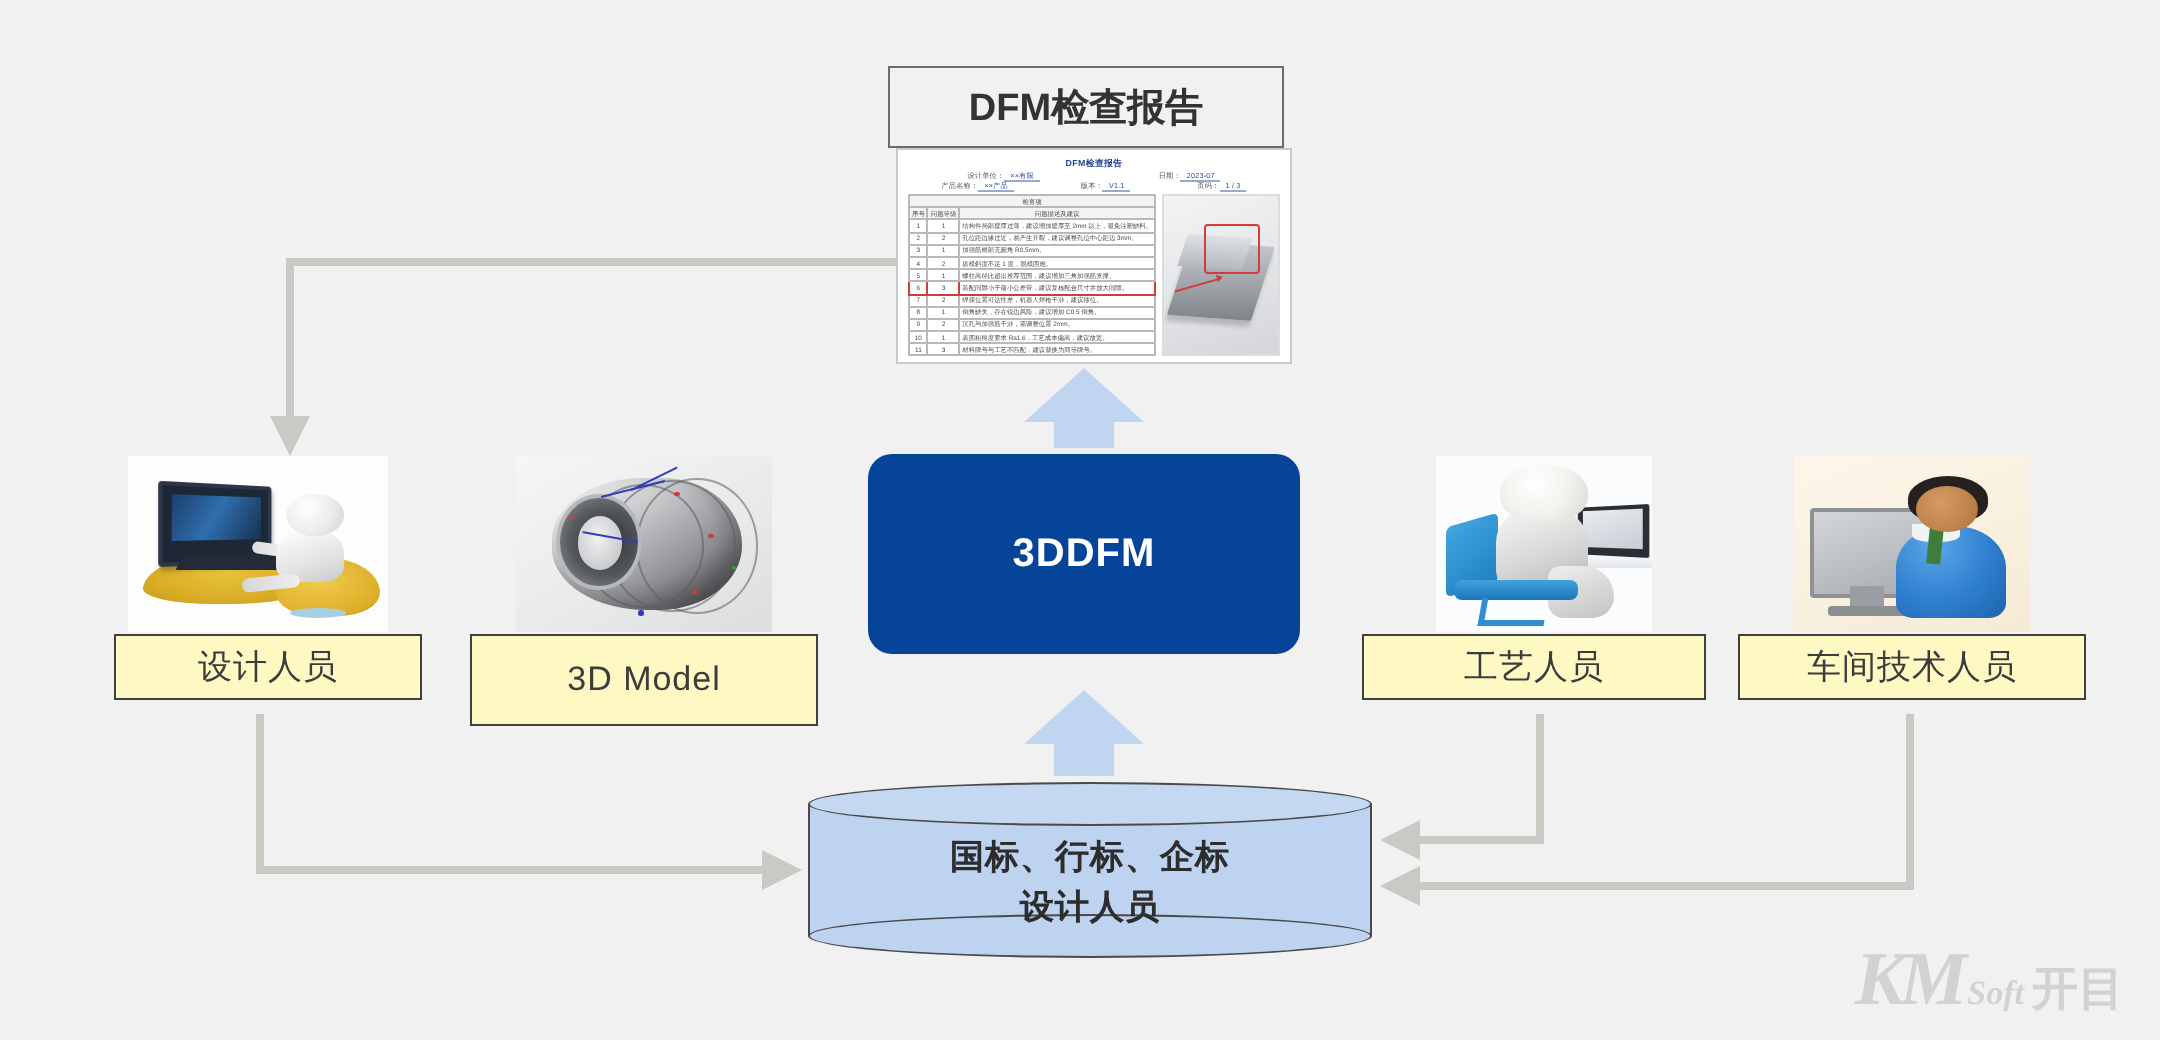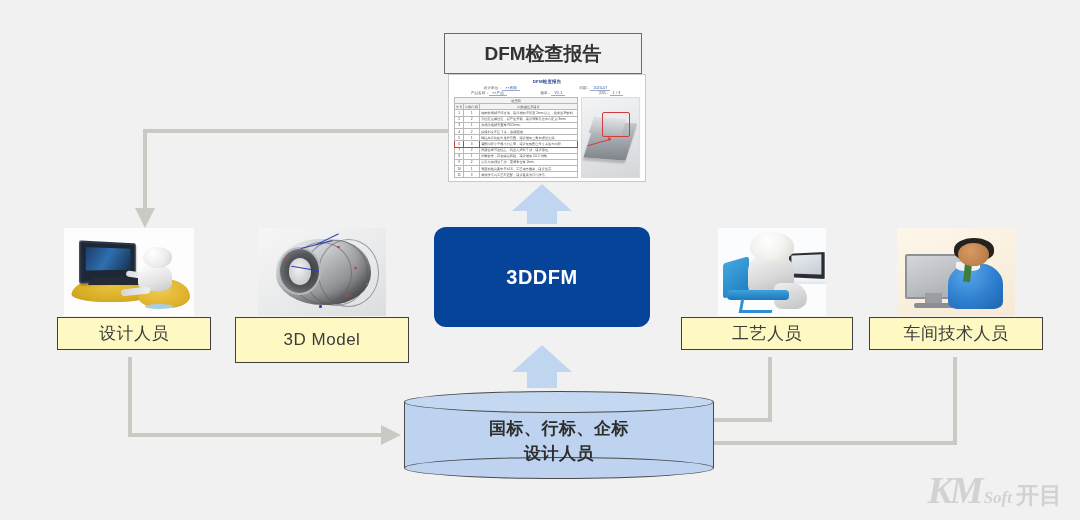--- a/index.html
+++ b/index.html
@@ -355,21 +355,20 @@
     background: #f0f2f4; border-radius: 0 0 40% 40%;
   }
 
   
   .cylinder {
     position: absolute;
     left: 404px;
     top: 391px;
     width: 282px;
     height: 88px;
-    padding-left: 28px;
   }
   .cyl-body {
     position: absolute;
     left: 0; top: 11px;
     width: 100%; height: 66px;
     background: #bdd3f0;
     border-left: 1.4px solid #4a4a4a;
     border-right: 1.4px solid #4a4a4a;
     box-sizing: border-box;
   }

